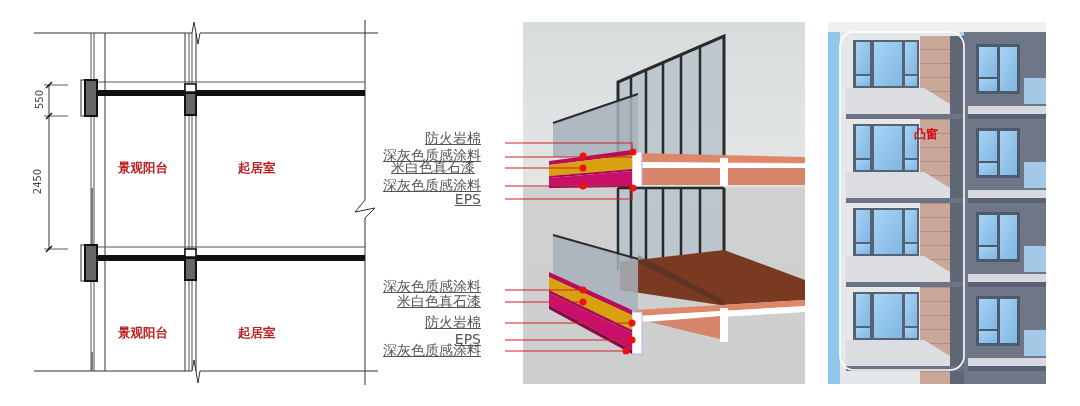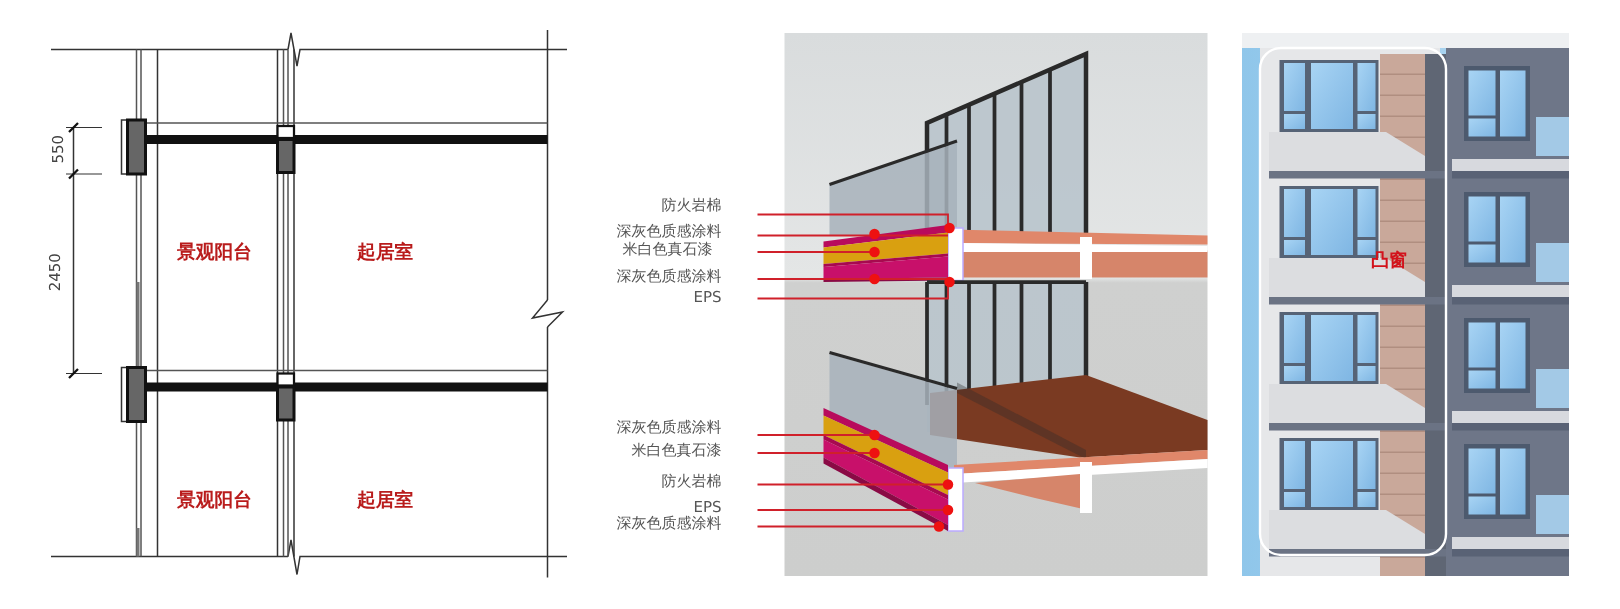--- a/index.html
+++ b/index.html
@@ -1,21 +1,21 @@
 <!DOCTYPE html>
 <html><head>
 <meta charset="utf-8">
 <style>
   html, body { margin:0; padding:0; background:#ffffff; }
   body { width:1080px; height:406px; position:relative; overflow:hidden; font-family:"DejaVu Sans", sans-serif; }
   .panel { position:absolute; }
-  .lbl { position:absolute; font-size:10px; color:#555; text-align:right; white-space:nowrap; line-height:12px; }
+  .lbl { position:absolute; font-size:14px; color:#555; text-align:right; white-space:nowrap; line-height:12px;text-decoration:underline; }
   .room { position:absolute; font-size:12.5px; color:#b91c1c; font-weight:bold; white-space:nowrap; }
   .dim { position:absolute; font-size:10px; color:#444; transform:rotate(-90deg); transform-origin:center; white-space:nowrap; }
-  .callout { position:absolute; font-size:12px; font-weight:bold; color:#d2121b; white-space:nowrap;margin-top:39px; }
+  .callout { position:absolute; font-size:12px; font-weight:bold; color:#d2121b; white-space:nowrap; }
 </style>
 </head>
 <body>
 
 <div class="panel" style="left:0;top:0;width:380px;height:406px;">
   <svg width="380" height="406" viewBox="0 0 380 406">
 
     <line x1="34" y1="33" x2="192" y2="33" stroke="#333" stroke-width="1"></line>
     <line x1="204" y1="33" x2="378" y2="33" stroke="#333" stroke-width="1"></line>
     <line x1="34" y1="371" x2="192" y2="371" stroke="#333" stroke-width="1"></line>

